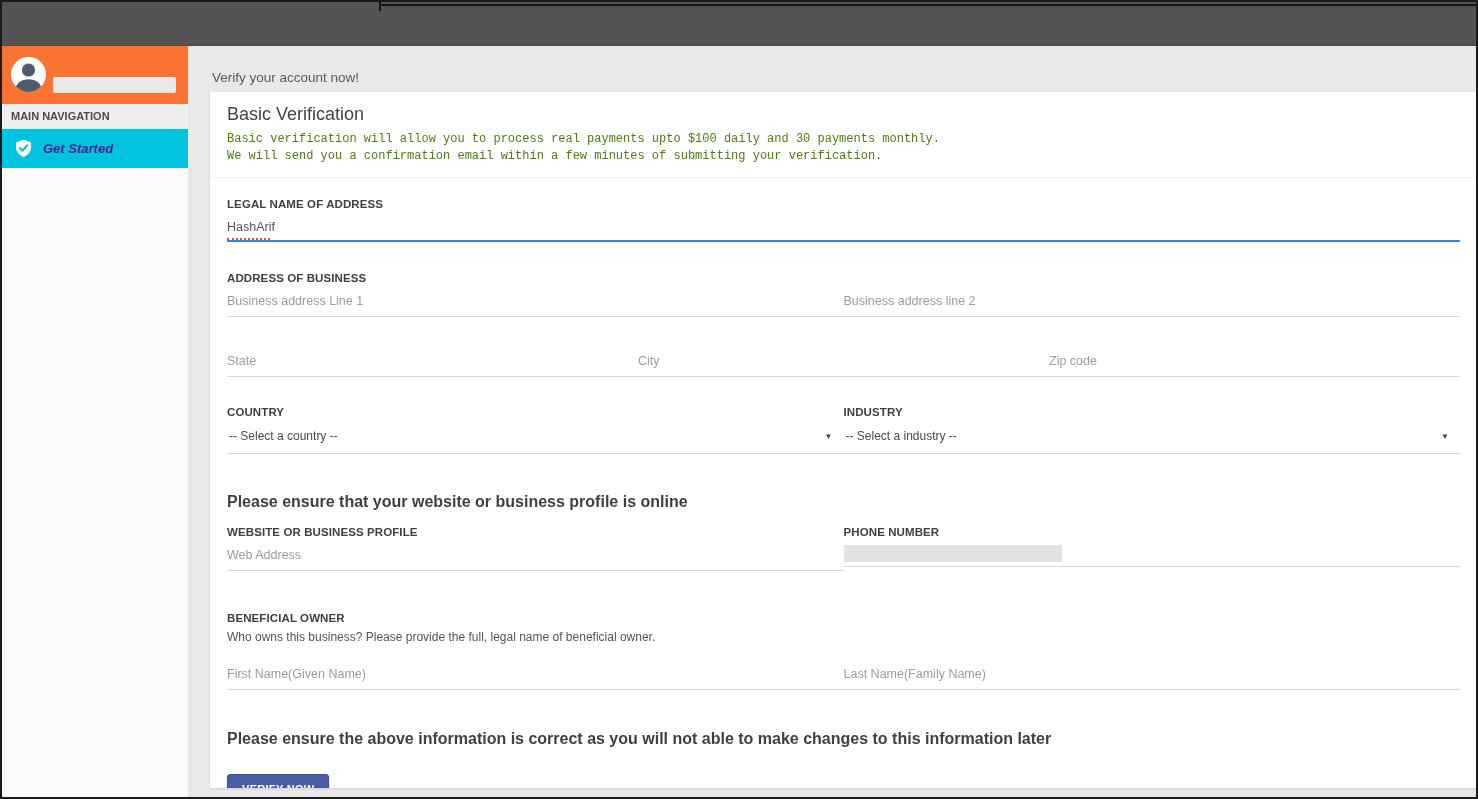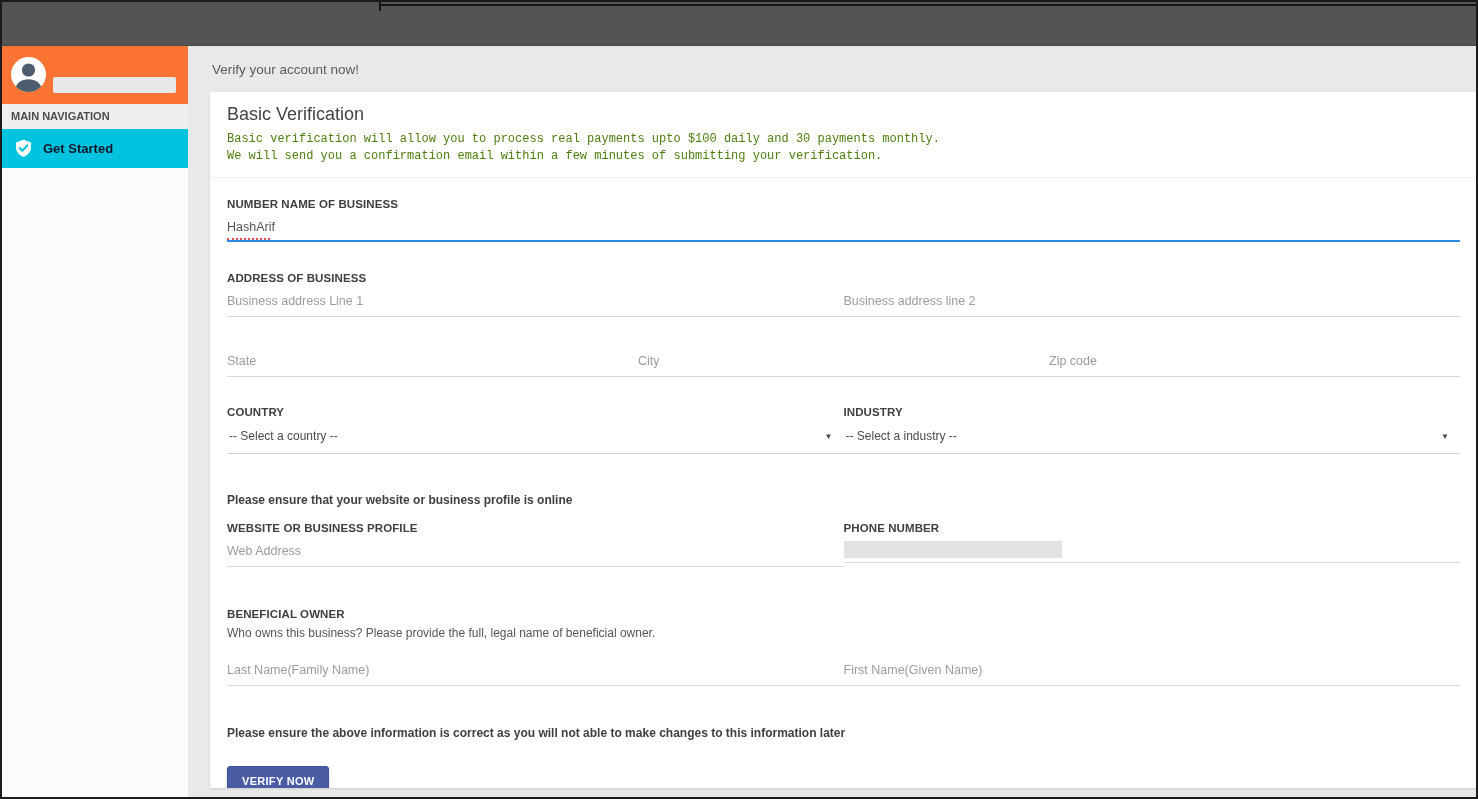--- a/index.html
+++ b/index.html
@@ -50,28 +50,28 @@
   }
   .nav-header {
     height: 25px; line-height: 25px; padding-left: 9px;
     background: #EFEFEF; color: #4B4B4B;
     font-size: 11px; font-weight: bold;
   }
   .nav-item {
     height: 39px; display: flex; align-items: center;
     padding-left: 12px; cursor: pointer;
   }
-  .nav-item.active { background: #00C3E0; color: #0f172a; }
+  .nav-item.active { background: #00C3E0; color: #4c1d95; font-style: italic; }
   .nav-item .nav-icon { width: 19px; height: 19px; margin-right: 10px; }
   .nav-item .nav-label { font-size: 13px; font-weight: bold; }
 
   
   .main { position: absolute; left: 186px; top: 44px; right: 0; bottom: 0; background: #E9E9E9; }
   .content-header {
-    height: 46px; padding: 16px 0 0 24px;
+    height: 46px; padding: 24px 0 0 24px;
     color: #5a5a5a; font-size: 13.5px;
   }
   .card {
     position: absolute; left: 22px; right: 0; top: 46px; bottom: 9px;
     background: #ffffff;
     box-shadow: 0 1px 2px rgba(0,0,0,0.12);
     overflow: hidden;
   }
   .card-header { padding: 12px 17px 13px 17px; border-bottom: 1px solid #F2F2F2; }
   .card-title { font-size: 18px; font-weight: 400; color: #444444; margin-bottom: 7px; }
@@ -110,21 +110,21 @@
     border-bottom: 1px solid #D4D4D4;
     padding: 11px 0 10px 2px;
     font-size: 12px; color: #4a4a4a;
     cursor: pointer;
   }
   .select-arrow {
     position: absolute; right: 11px; top: 14px;
     font-size: 8px; color: #444444;
   }
 
-  .bold-note { font-size: 12px; font-weight: bold; color: #404040; }
+  .bold-note { font-size: 16px; font-weight: bold; color: #404040; }
   .note-website { margin-top: 39px; }
   .row-website { margin-top: 15px; }
 
   .phone-field { border-bottom: 1px solid #D9D9D9; padding: 7px 0 4px 0; }
   .phone-redaction { width: 218px; height: 17px; background: #E2E2E2; }
 
   .fg-owner { margin-top: 41px; }
   .owner-hint { font-size: 12px; color: #555555; margin-top: 6px; }
   .row-names { margin-top: 9px; }
   .row-names .txt-input { padding-top: 14px; }
@@ -186,21 +186,21 @@
       <div class="card-header">
         <div class="card-title">Basic Verification</div>
         <div class="card-desc">Basic verification will allow you to process real payments upto $100 daily and 30 payments monthly.</div>
         <div class="card-desc">We will send you a confirmation email within a few minutes of submitting your verification.</div>
       </div>
 
       <div class="form">
 
         
         <div class="fg-legal">
-          <label class="field-label">NUMBER NAME OF BUSINESS</label>
+          <label class="field-label">LEGAL NAME OF ADDRESS</label>
           <input class="txt-input focused" type="text" value="HashArif" style="">
           <span class="squiggle"></span>
         </div>
 
         
         <div class="fg-address">
           <label class="field-label">ADDRESS OF BUSINESS</label>
           <div class="row">
             <div class="col">
               <input class="txt-input" type="text" placeholder="Business address Line 1" style="">
@@ -254,24 +254,24 @@
             </div>
           </div>
         </div>
 
         
         <div class="fg-owner">
           <label class="field-label">BENEFICIAL OWNER</label>
           <div class="owner-hint">Who owns this business? Please provide the full, legal name of beneficial owner.</div>
           <div class="row row-names">
             <div class="col">
+              <input class="txt-input" type="text" placeholder="First Name(Given Name)" style="">
+            </div>
+            <div class="col">
               <input class="txt-input" type="text" placeholder="Last Name(Family Name)" style="">
-            </div>
-            <div class="col">
-              <input class="txt-input" type="text" placeholder="First Name(Given Name)" style="">
             </div>
           </div>
         </div>
 
         
         <div class="bold-note note-final">Please ensure the above information is correct as you will not able to make changes to this information later</div>
         <button class="verify-btn">VERIFY NOW</button>
 
       </div>
     </div>

